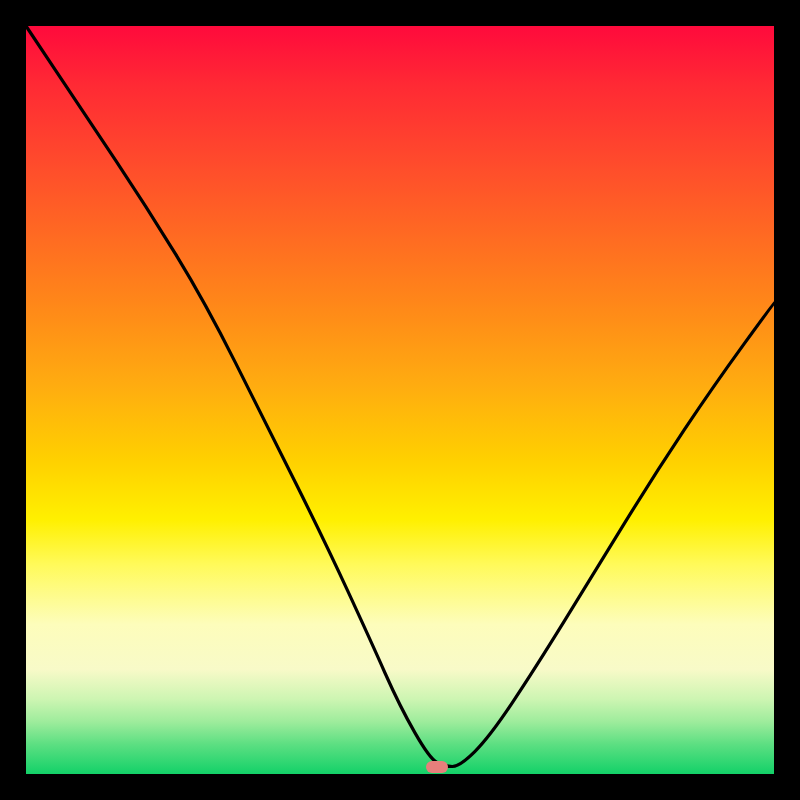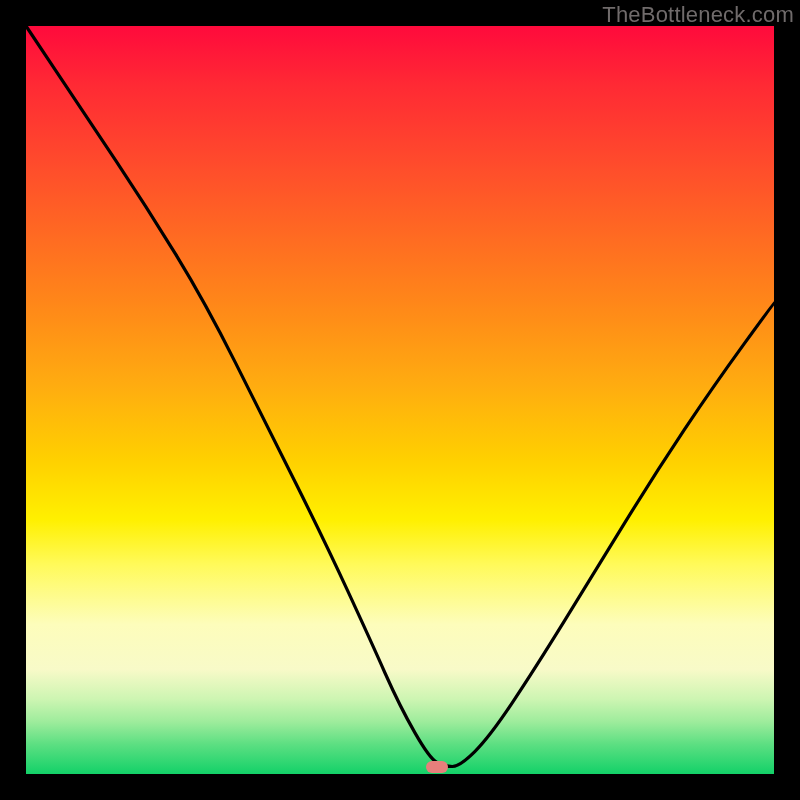--- a/index.html
+++ b/index.html
@@ -70,21 +70,20 @@
     top: 728px;
     background: #e77f7b;
     border-radius: 6px;
   }
 </style>
 </head>
 <body>
 
 <div class="frame">
 
-  <div class="watermark">TheBottleneck.com</div>
 
   <div class="plot-area">
 
     <svg class="curve" viewBox="0 0 748 748" preserveAspectRatio="none">
       <path d="M 0.0 0.0 Q 0.0 0.0 29.9 44.9 Q 59.8 89.8 89.8 134.6 Q 119.7 179.5 149.6 228.1 Q 179.5 276.8 209.4 336.6 Q 239.4 396.4 269.3 456.3 Q 299.2 516.1 321.6 564.7 Q 344.1 613.4 359.0 647.0 Q 374.0 680.7 389.0 706.9 Q 403.9 733.0 411.4 736.8 Q 418.9 740.5 426.4 740.5 Q 433.8 740.5 448.8 725.6 Q 463.8 710.6 486.2 676.9 Q 508.6 643.3 538.6 594.7 Q 568.5 546.0 598.4 497.4 Q 628.3 448.8 658.2 403.9 Q 688.2 359.0 718.1 317.9 T 748.0 276.8" fill="none" stroke="#000" stroke-width="3.2" stroke-linejoin="round" stroke-linecap="round"></path>
     </svg>
 
     <div class="marker" style="left: 400.4px; top: 734.52px;"></div>
 
   </div>

